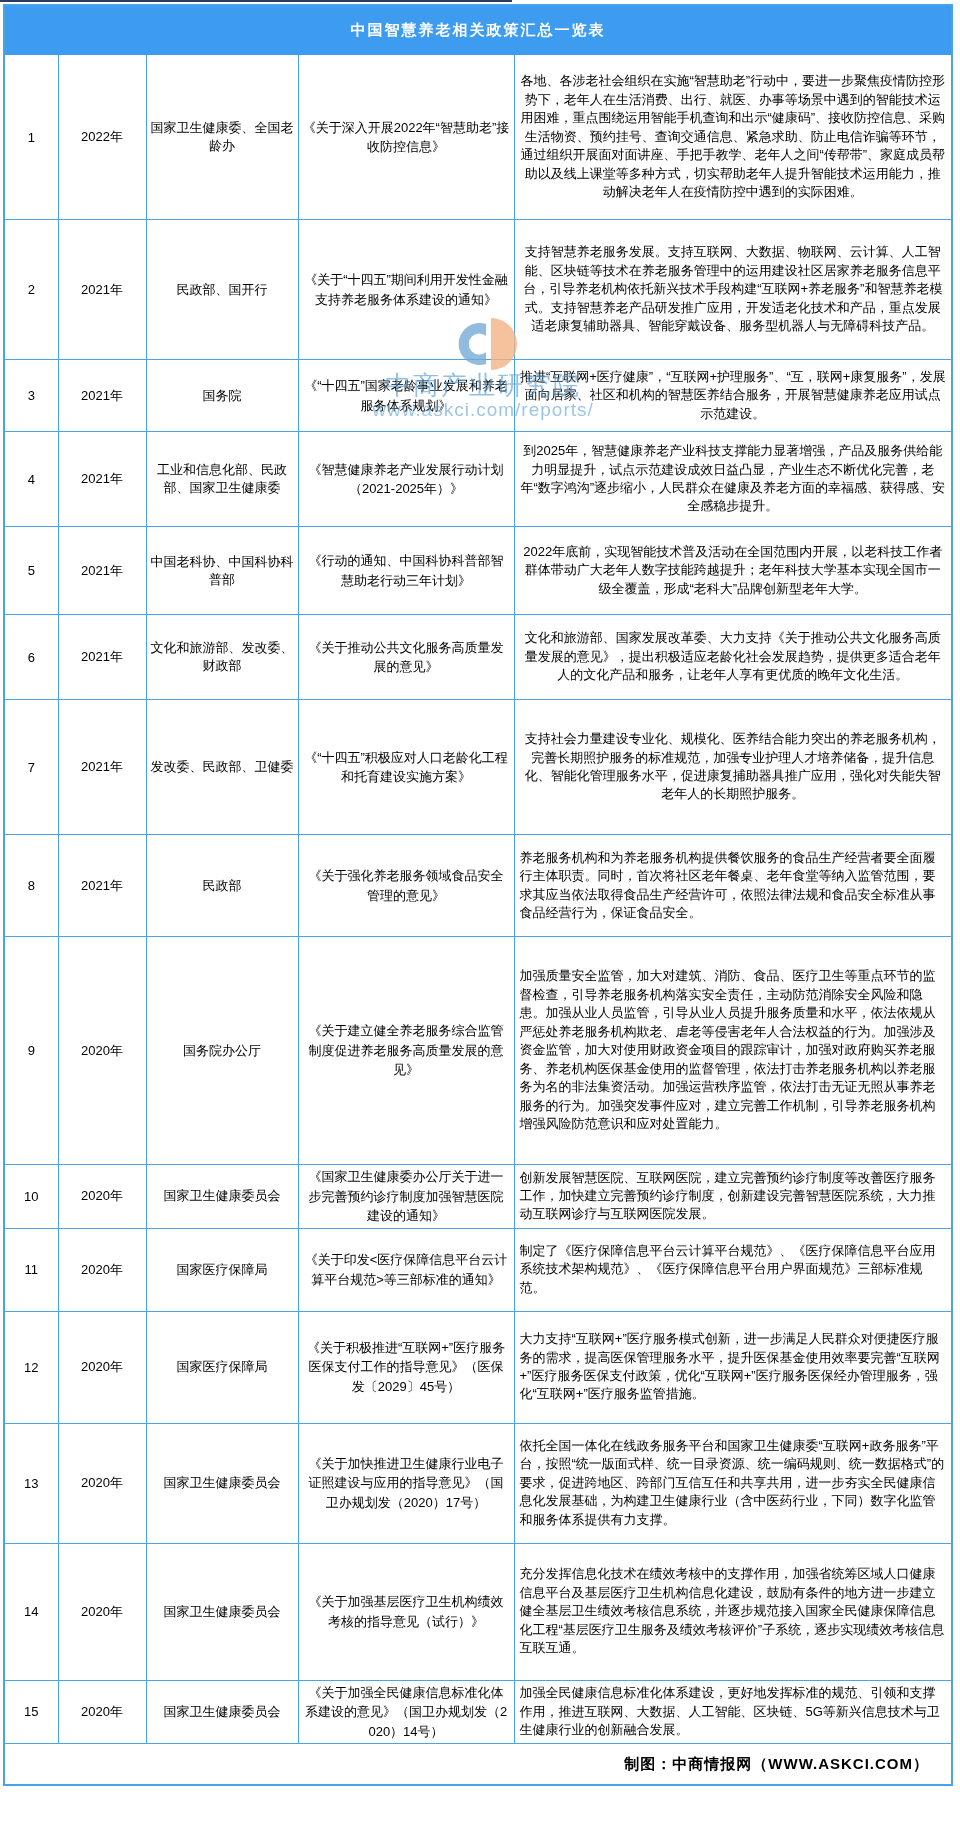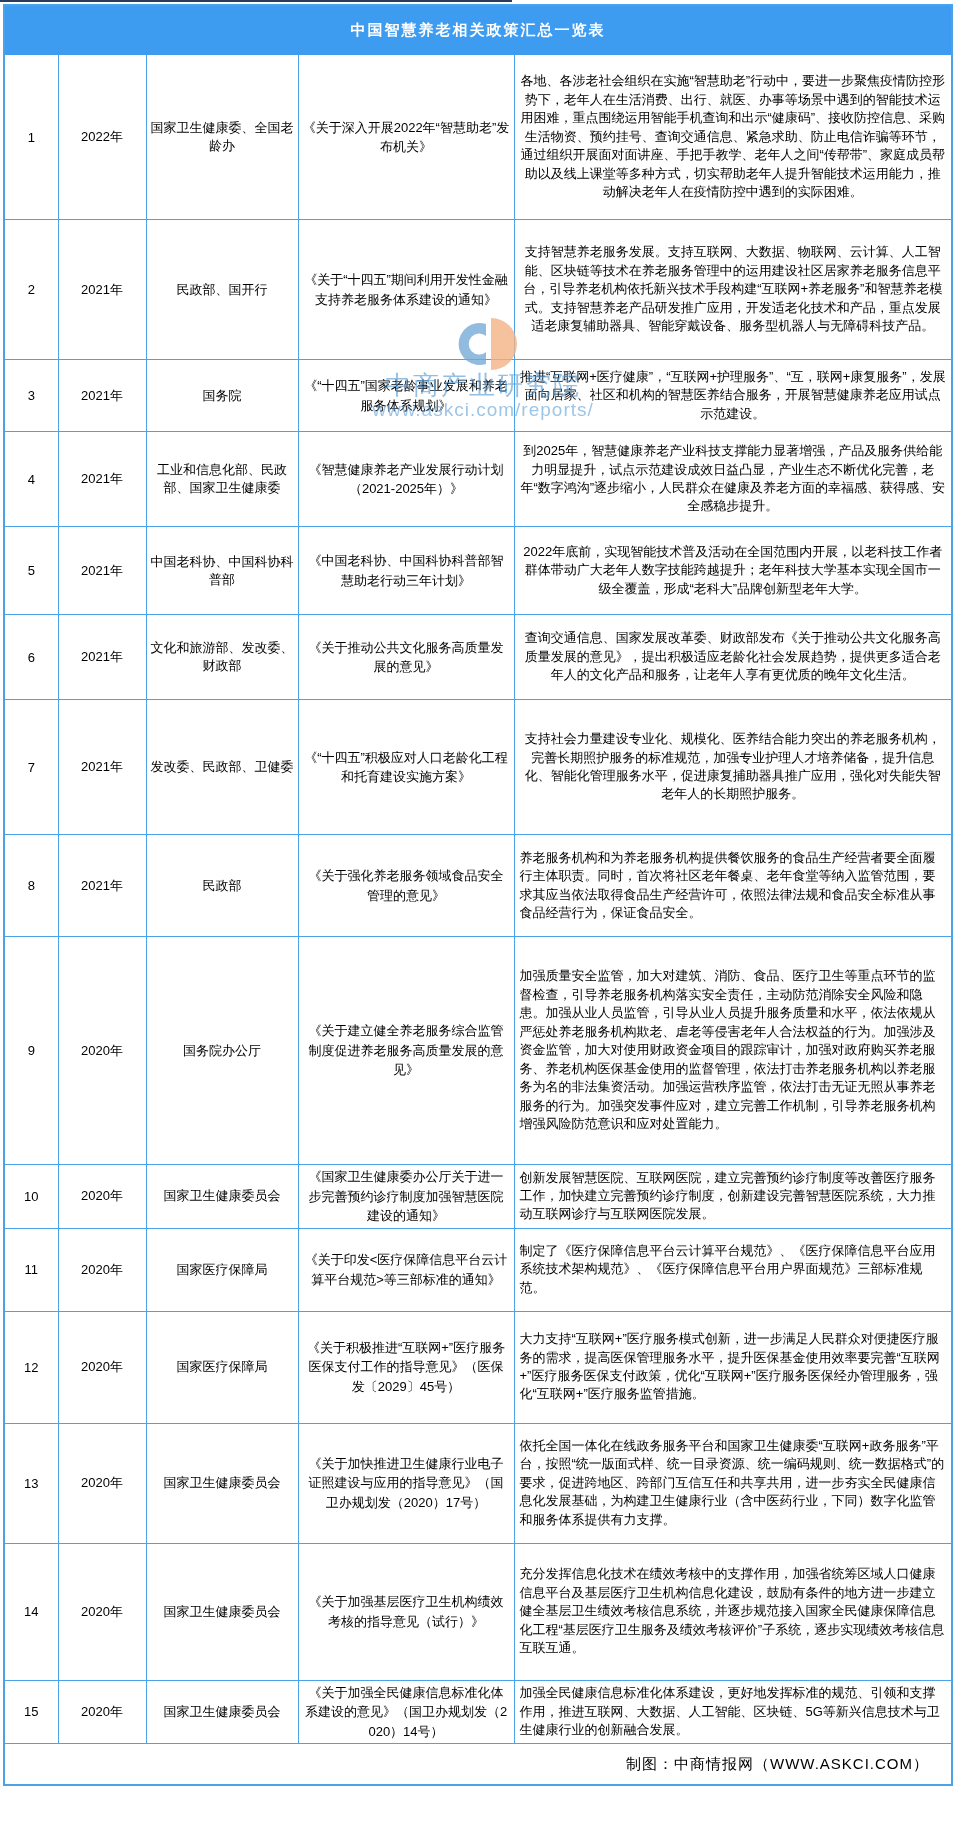--- a/index.html
+++ b/index.html
@@ -20,21 +20,21 @@
   td.c{text-align:center;}
   td.content{line-height:1.42;padding:2px 5px;}
   td.content.ac{text-align:center;}
   td.content.al{text-align:left;}
   td.name{text-align:center;line-height:1.5;}
   tbody tr.r1{height:165px}  tbody tr.r2{height:140px}  tbody tr.r3{height:72px}
   tbody tr.r4{height:95px}   tbody tr.r5{height:88px}   tbody tr.r6{height:85px}
   tbody tr.r7{height:135px}  tbody tr.r8{height:102px}  tbody tr.r9{height:228px}
   tbody tr.r10{height:62px}  tbody tr.r11{height:83px}  tbody tr.r12{height:112px}
   tbody tr.r13{height:120px} tbody tr.r14{height:137px} tbody tr.r15{height:62px}
-  .footer-row td{height:36px;text-align:right;font-size:15px;padding-right:22px;letter-spacing:1px;}
+  .footer-row td{height:36px;text-align:right;font-size:15px;padding-right:22px;letter-spacing:1px;font-weight:bold;}
   .watermark{
     position:absolute;top:316px;left:368px;width:230px;text-align:center;
     pointer-events:none;z-index:5;
   }
   .wm-logo{display:block;margin:0 auto;opacity:0.78;}
   .wm-text{color:#4d96d4;opacity:0.60;font-size:26px;font-weight:normal;letter-spacing:2px;white-space:nowrap;line-height:1.05;}
   .wm-url{color:#4d96d4;opacity:0.55;font-size:19px;letter-spacing:1px;white-space:nowrap;}
 </style>
 </head>
 <body>
@@ -53,21 +53,21 @@
     <thead>
       <tr class="title-row">
         <td colspan="5">中国智慧养老相关政策汇总一览表</td>
       </tr>
     </thead>
     <tbody>
       <tr class="r1">
         <td class="c">1</td>
         <td class="c">2022年</td>
         <td class="c">国家卫生健康委、全国老龄办</td>
-        <td class="name">《关于深入开展2022年“智慧助老”发布机关》</td>
+        <td class="name">《关于深入开展2022年“智慧助老”接收防控信息》</td>
         <td class="content ac">各地、各涉老社会组织在实施“智慧助老”行动中，要进一步聚焦疫情防控形势下，老年人在生活消费、出行、就医、办事等场景中遇到的智能技术运用困难，重点围绕运用智能手机查询和出示“健康码”、接收防控信息、采购生活物资、预约挂号、查询交通信息、紧急求助、防止电信诈骗等环节，通过组织开展面对面讲座、手把手教学、老年人之间“传帮带”、家庭成员帮助以及线上课堂等多种方式，切实帮助老年人提升智能技术运用能力，推动解决老年人在疫情防控中遇到的实际困难。</td>
       </tr>
       <tr class="r2">
         <td class="c">2</td>
         <td class="c">2021年</td>
         <td class="c">民政部、国开行</td>
         <td class="name">《关于“十四五”期间利用开发性金融支持养老服务体系建设的通知》</td>
         <td class="content ac">支持智慧养老服务发展。支持互联网、大数据、物联网、云计算、人工智能、区块链等技术在养老服务管理中的运用建设社区居家养老服务信息平台，引导养老机构依托新兴技术手段构建“互联网+养老服务”和智慧养老模式。支持智慧养老产品研发推广应用，开发适老化技术和产品，重点发展适老康复辅助器具、智能穿戴设备、服务型机器人与无障碍科技产品。</td>
       </tr>
       <tr class="r3">
@@ -81,29 +81,29 @@
         <td class="c">4</td>
         <td class="c">2021年</td>
         <td class="c">工业和信息化部、民政部、国家卫生健康委</td>
         <td class="name">《智慧健康养老产业发展行动计划（2021-2025年）》</td>
         <td class="content ac">到2025年，智慧健康养老产业科技支撑能力显著增强，产品及服务供给能力明显提升，试点示范建设成效日益凸显，产业生态不断优化完善，老年“数字鸿沟”逐步缩小，人民群众在健康及养老方面的幸福感、获得感、安全感稳步提升。</td>
       </tr>
       <tr class="r5">
         <td class="c">5</td>
         <td class="c">2021年</td>
         <td class="c">中国老科协、中国科协科普部</td>
-        <td class="name">《中国老科协、中国科协科普部智慧助老行动三年计划》</td>
+        <td class="name">《行动的通知、中国科协科普部智慧助老行动三年计划》</td>
         <td class="content ac">2022年底前，实现智能技术普及活动在全国范围内开展，以老科技工作者群体带动广大老年人数字技能跨越提升；老年科技大学基本实现全国市一级全覆盖，形成“老科大”品牌创新型老年大学。</td>
       </tr>
       <tr class="r6">
         <td class="c">6</td>
         <td class="c">2021年</td>
         <td class="c">文化和旅游部、发改委、财政部</td>
         <td class="name">《关于推动公共文化服务高质量发展的意见》</td>
-        <td class="content ac">查询交通信息、国家发展改革委、财政部发布《关于推动公共文化服务高质量发展的意见》，提出积极适应老龄化社会发展趋势，提供更多适合老年人的文化产品和服务，让老年人享有更优质的晚年文化生活。</td>
+        <td class="content ac">文化和旅游部、国家发展改革委、大力支持《关于推动公共文化服务高质量发展的意见》，提出积极适应老龄化社会发展趋势，提供更多适合老年人的文化产品和服务，让老年人享有更优质的晚年文化生活。</td>
       </tr>
       <tr class="r7">
         <td class="c">7</td>
         <td class="c">2021年</td>
         <td class="c">发改委、民政部、卫健委</td>
         <td class="name">《“十四五”积极应对人口老龄化工程和托育建设实施方案》</td>
         <td class="content ac">支持社会力量建设专业化、规模化、医养结合能力突出的养老服务机构，完善长期照护服务的标准规范，加强专业护理人才培养储备，提升信息化、智能化管理服务水平，促进康复捕助器具推广应用，强化对失能失智老年人的长期照护服务。</td>
       </tr>
       <tr class="r8">
         <td class="c">8</td>

